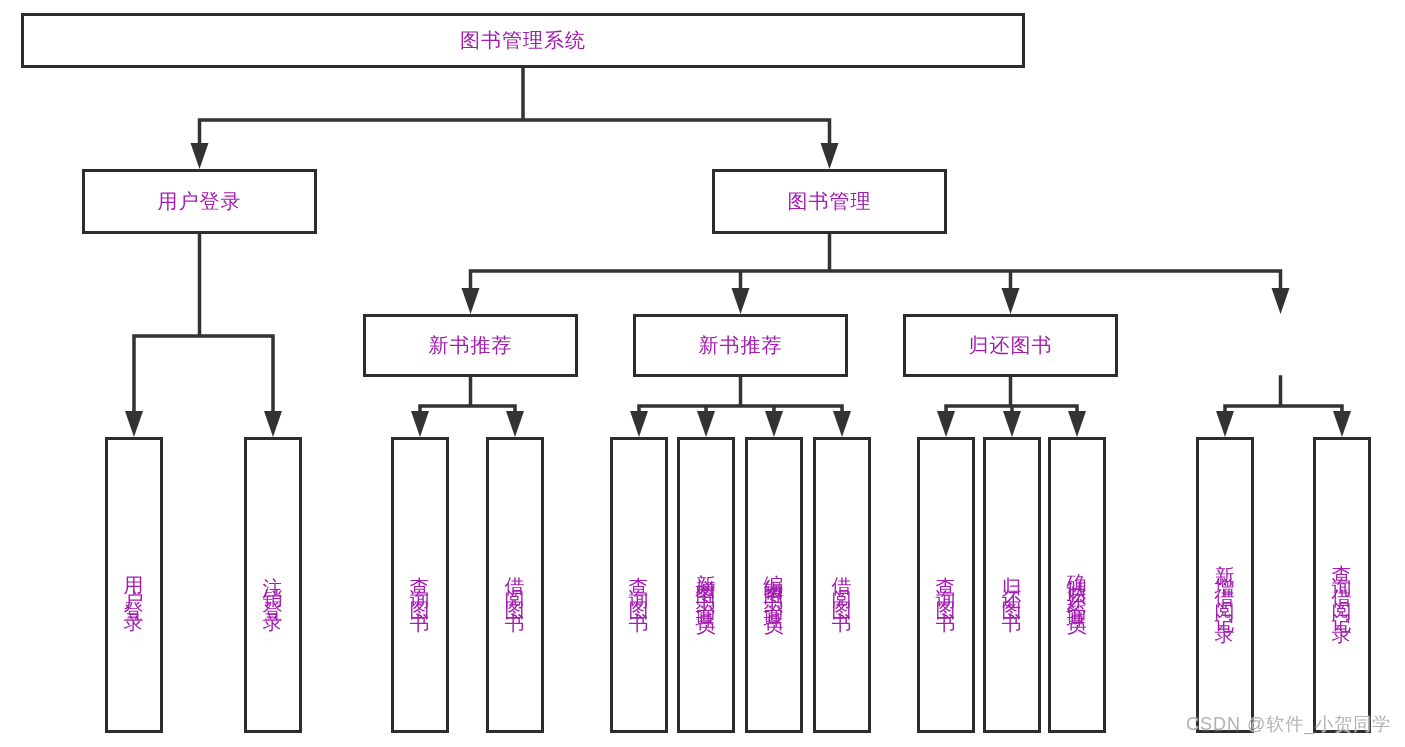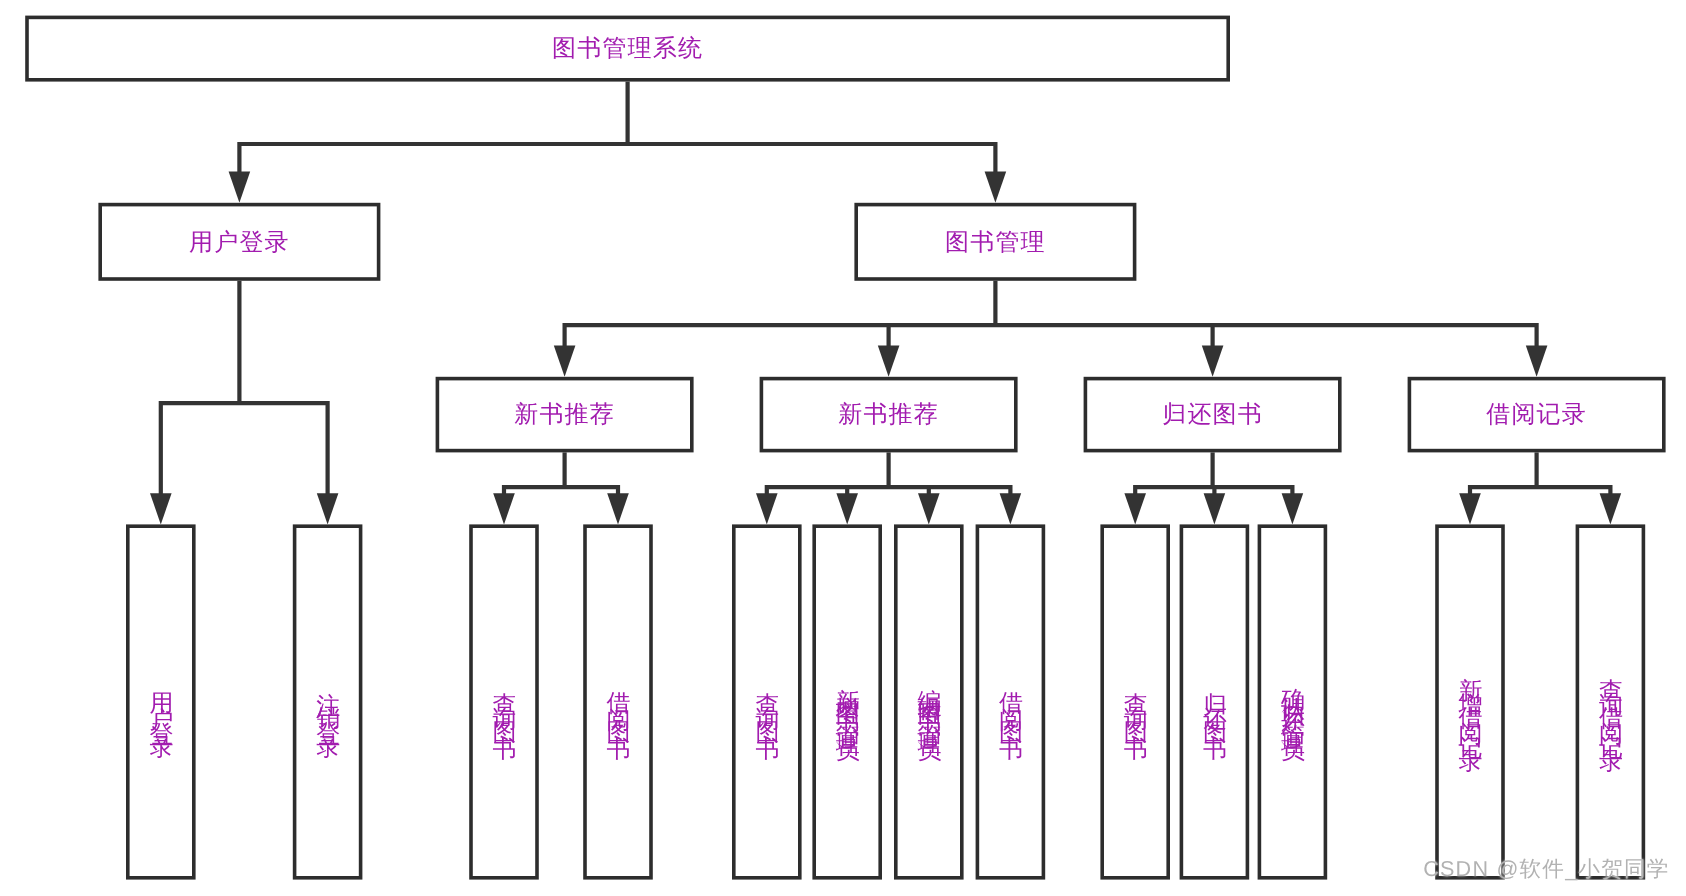--- a/index.html
+++ b/index.html
@@ -125,21 +125,20 @@
   </svg>
 
   <div class="box hbox" style="left:21px; top:13px; width:1004px; height:55px;">图书管理系统</div>
 
   <div class="box hbox" style="left:82px; top:169px; width:235px; height:65px;">用户登录</div>
   <div class="box hbox" style="left:712px; top:169px; width:235px; height:65px;">图书管理</div>
 
   <div class="box hbox" style="left:363px; top:314px; width:215px; height:63px;">新书推荐</div>
   <div class="box hbox" style="left:633px; top:314px; width:215px; height:63px;">新书推荐</div>
   <div class="box hbox" style="left:903px; top:314px; width:215px; height:63px;">归还图书</div>
-  <div class="box hbox" style="left:1173px; top:314px; width:215px; height:63px;">借阅记录</div>
 
   <div class="box leaf" style="left:105px;">用户登录</div>
   <div class="box leaf" style="left:244px;">注销登录</div>
 
   <div class="box leaf" style="left:391px;">查询图书</div>
   <div class="box leaf" style="left:486px;">借阅图书</div>
 
   <div class="box leaf" style="left:610px;">查询图书</div>
   <div class="box leaf long" style="left:677px;">新增图书（管理员）</div>
   <div class="box leaf long" style="left:745px;">编辑图书（管理员）</div>

